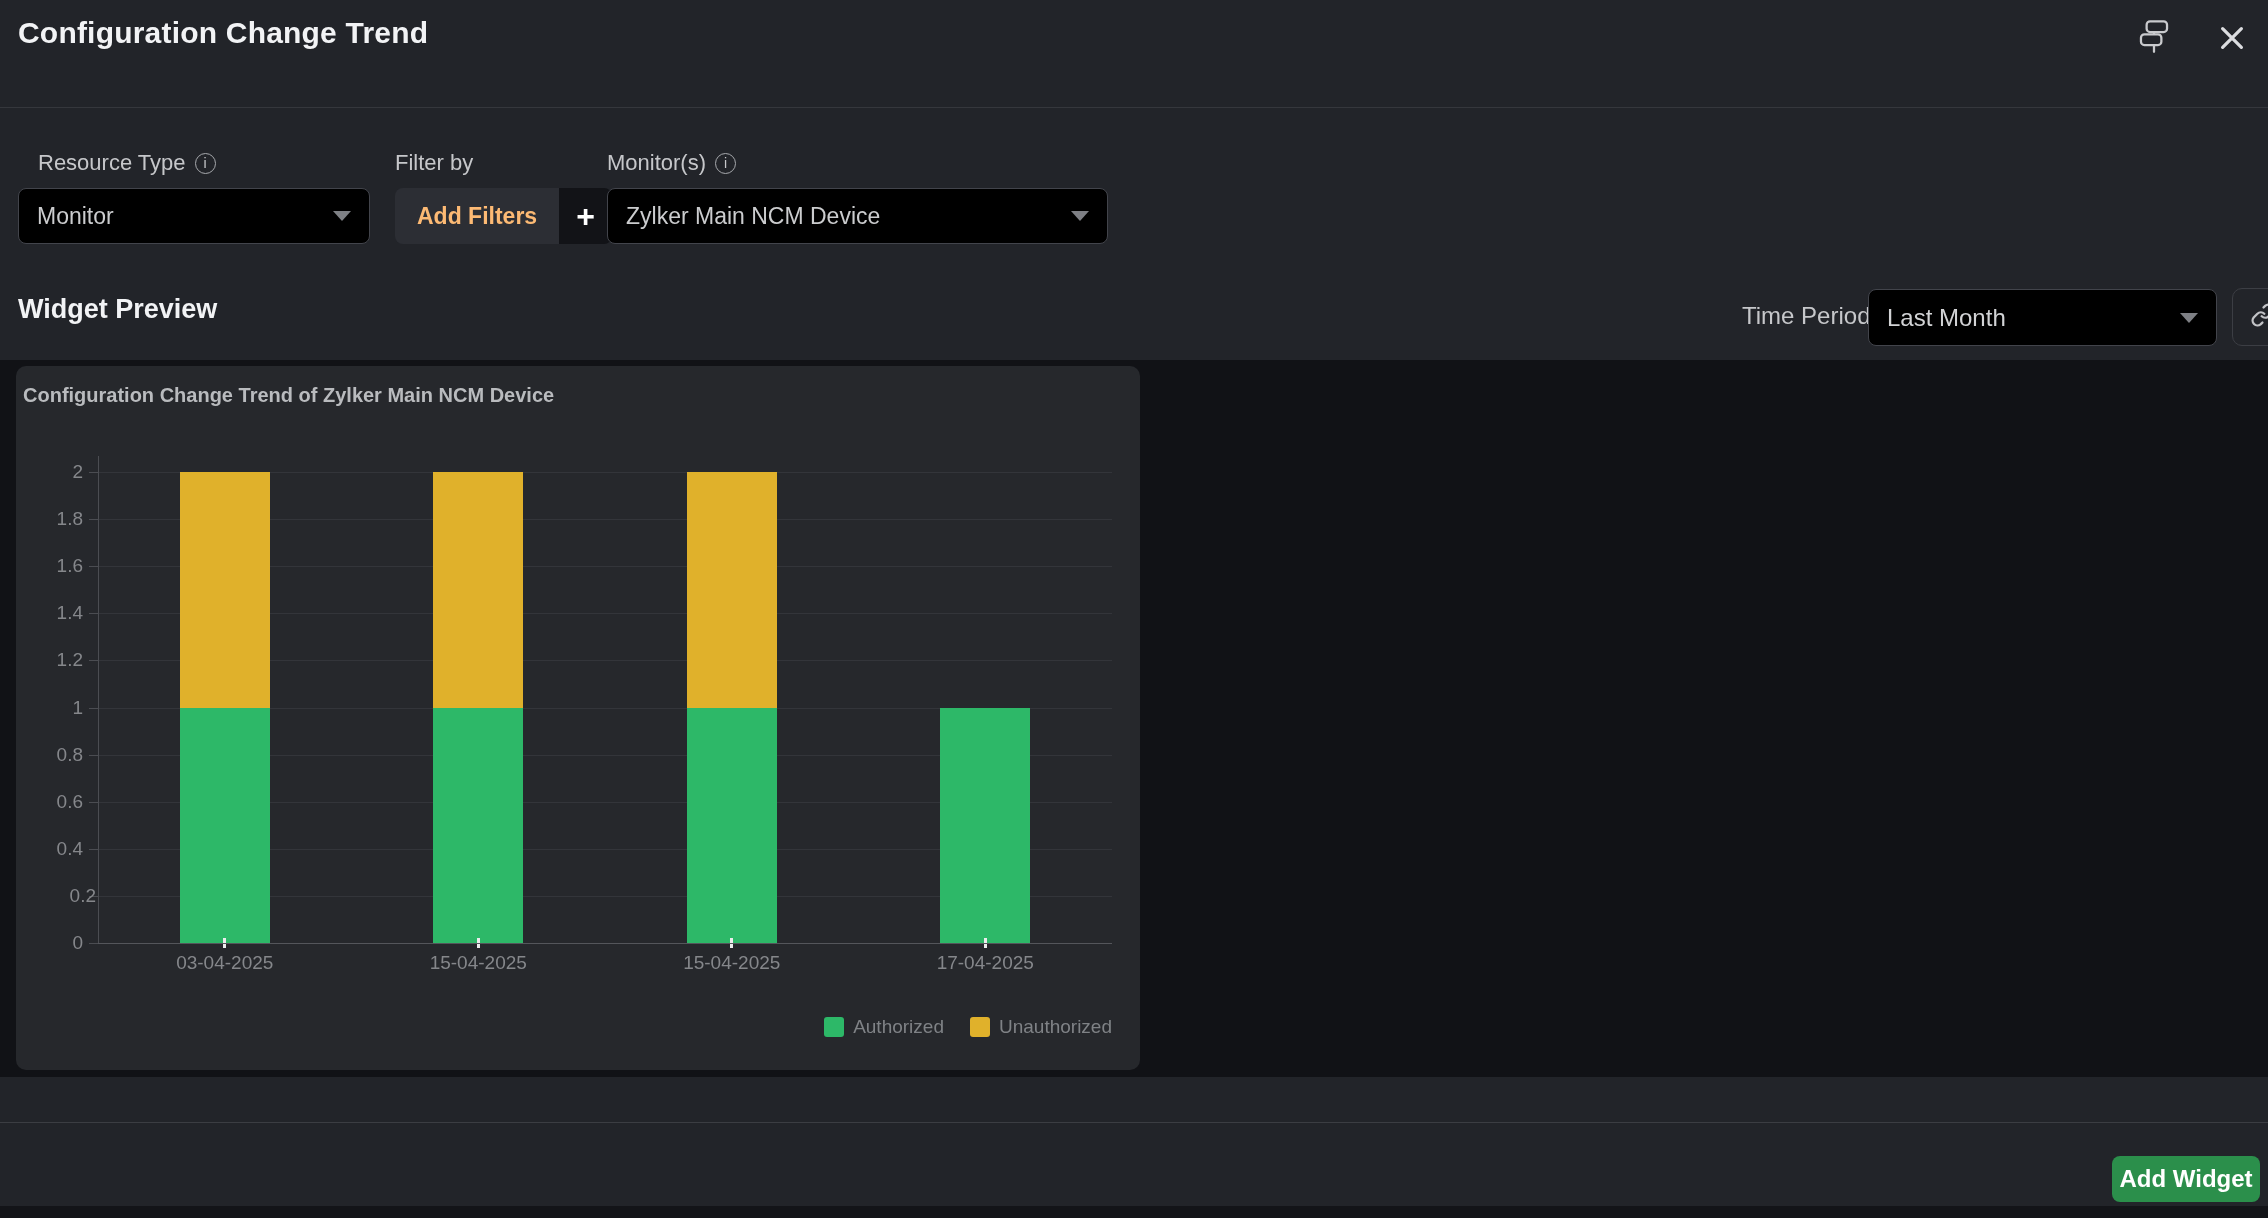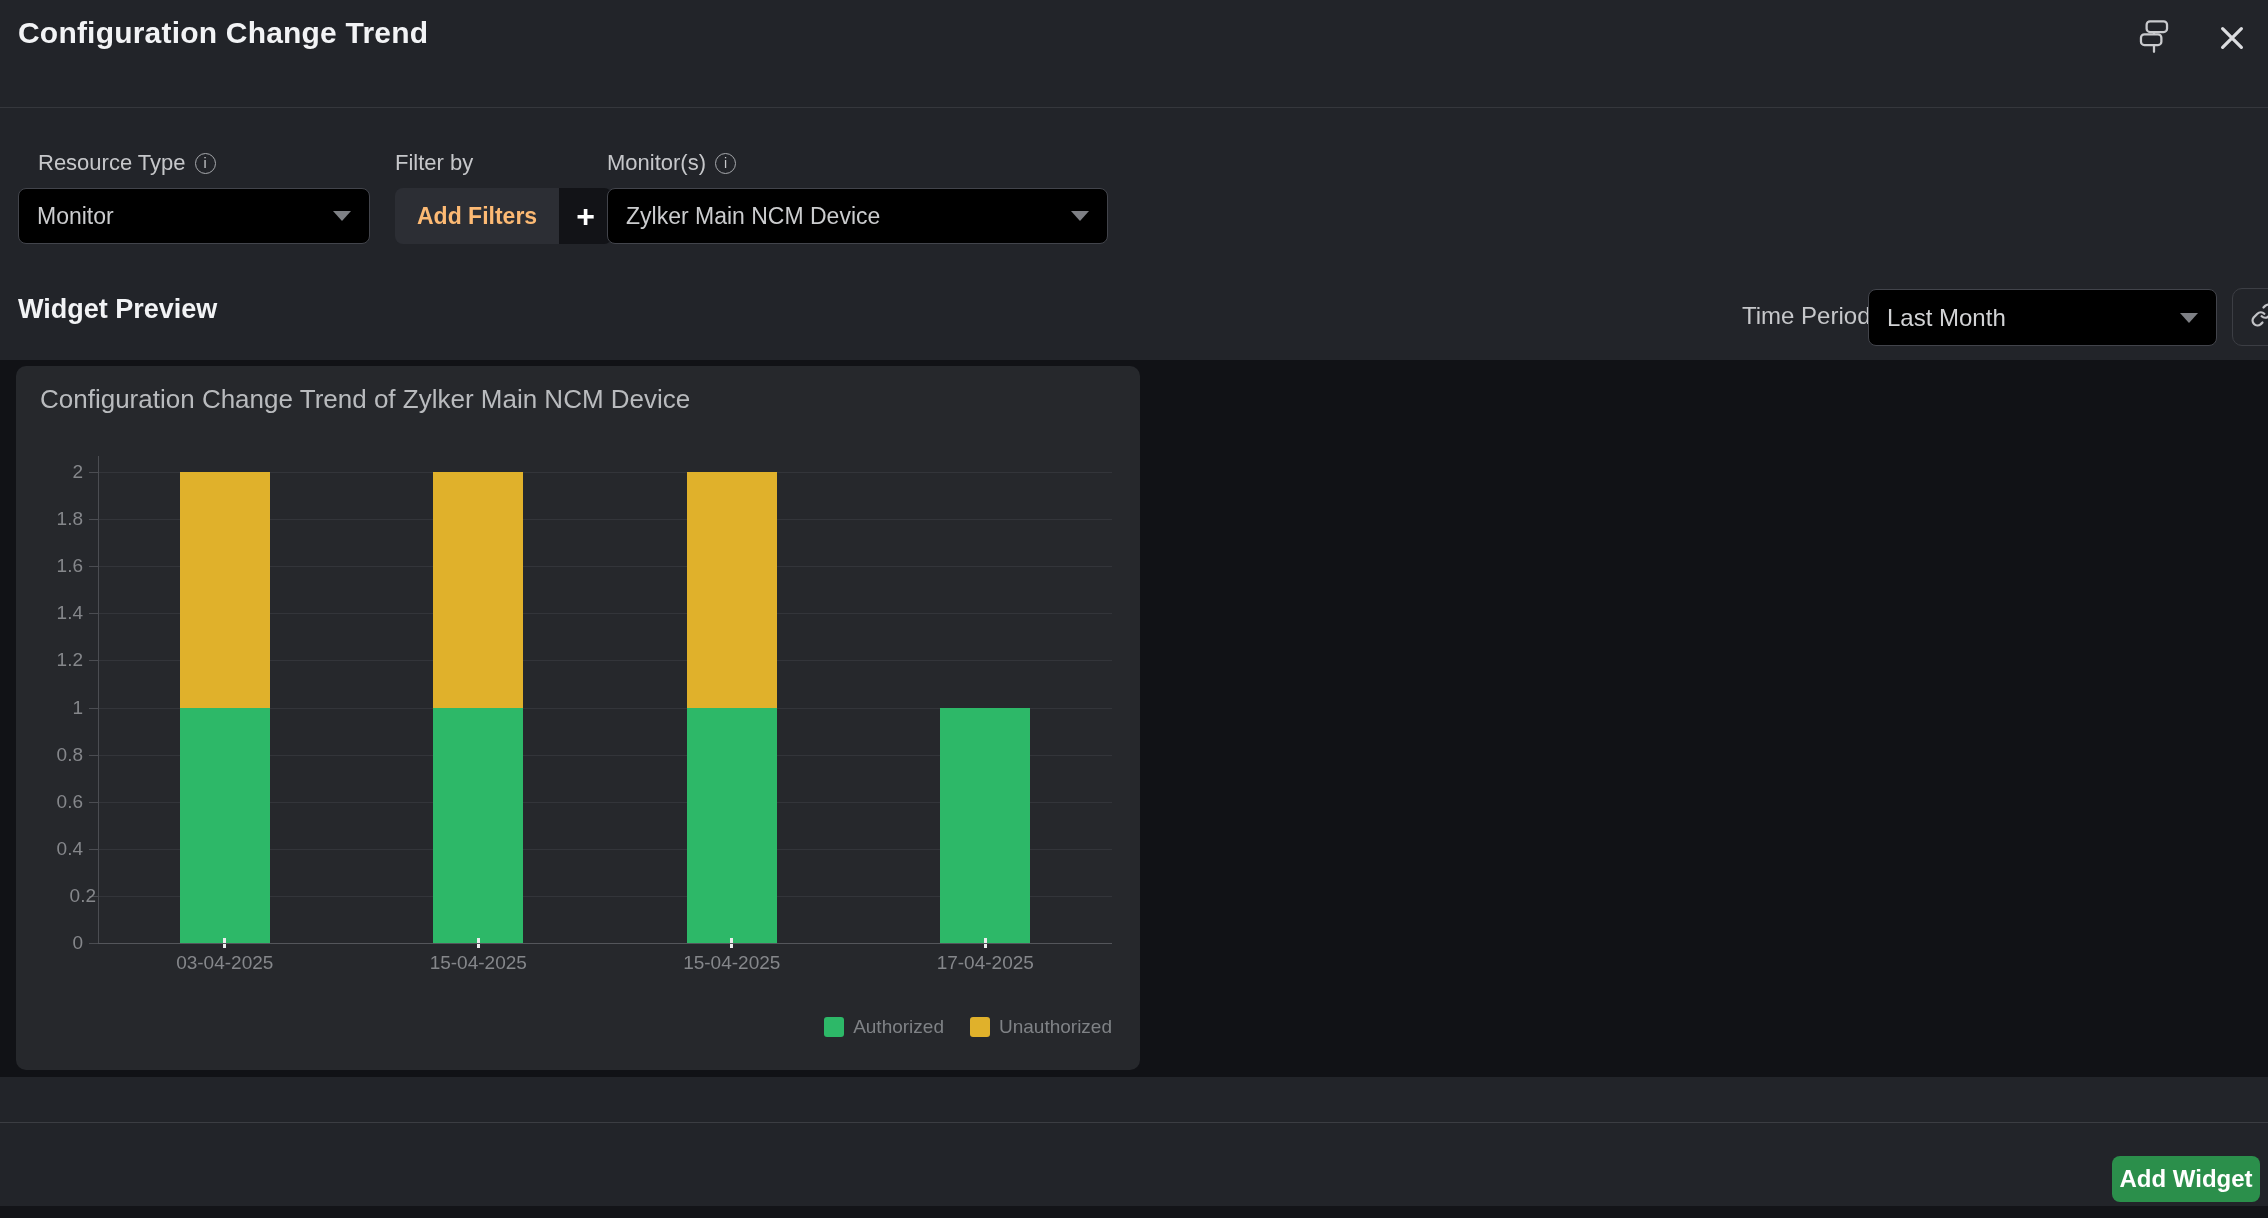--- a/index.html
+++ b/index.html
@@ -49,21 +49,21 @@
   .tp-dropdown { left:1868px; top:289px; width:349px; }
   .link-btn {
     left:2232px; top:288px; width:62px; height:58px;
     border:1px solid #3c3e44; border-radius:10px;
     display:flex; align-items:center; justify-content:center; cursor:pointer;
   }
 
   
   .preview-area { left:0; top:360px; width:2268px; height:717px; background:#111216; }
   .chart-panel { left:16px; top:6px; width:1124px; height:704px; background:#26282c; border-radius:10px; }
-  .chart-title { left:24px; top:18px; font-size:26px; color:#b9bbbe; }
+  .chart-title { left:7px; top:18px; font-size:20px; color:#b9bbbe;font-weight:bold; }
   .gridline { background:#33353a; height:1px; }
   .axis-line-x { background:#54565b; height:1px; }
   .axis-line-y { background:#4b4d52; width:1px; }
   .ytick { background:#4b4d52; height:1px; width:9px; }
   .ylabel { font-size:19px; color:#85878b; text-align:right; width:60px; }
   .xlabel { font-size:19px; color:#85878b; text-align:center; width:170px; }
   .bar-seg { position:absolute; }
   .xtick { position:absolute; width:3px; height:10px; background:#eceded; }
   .legend { display:flex; align-items:center; gap:26px; }
   .legend-item { display:flex; align-items:center; gap:9px; cursor:pointer; }

